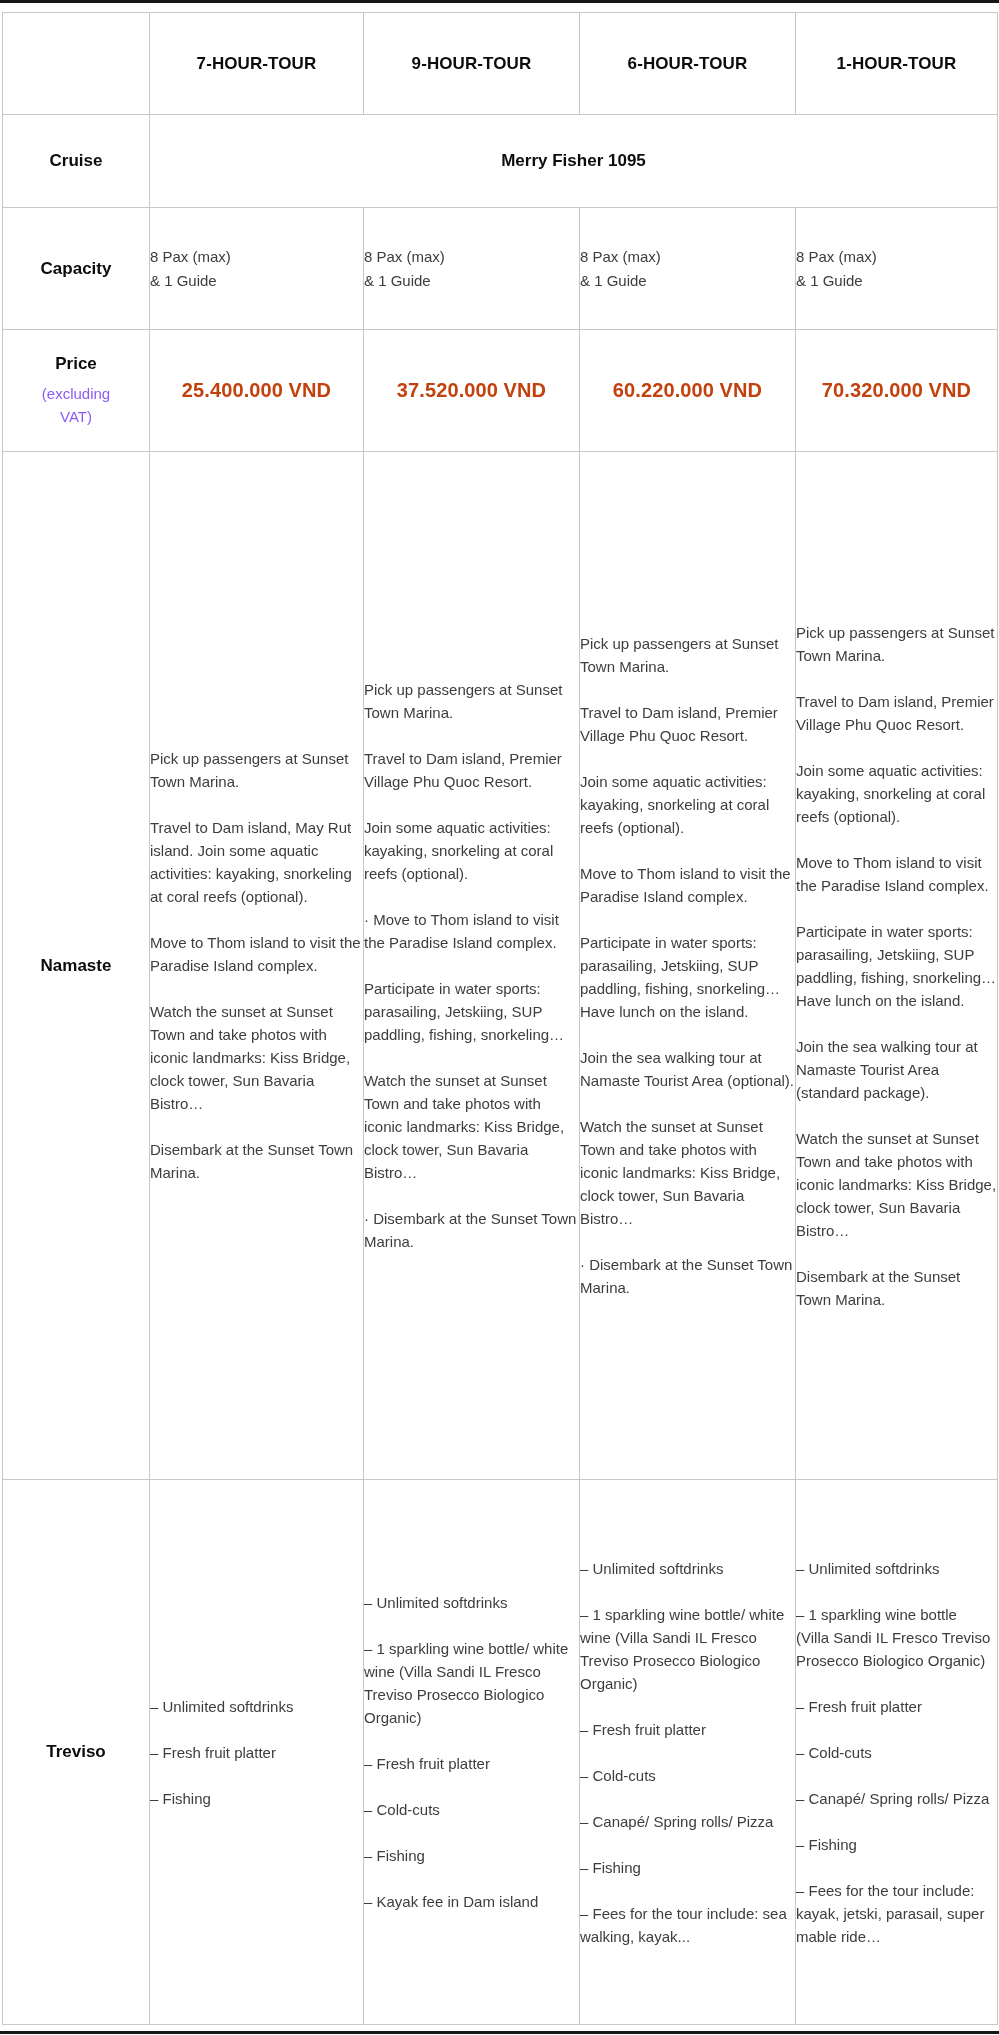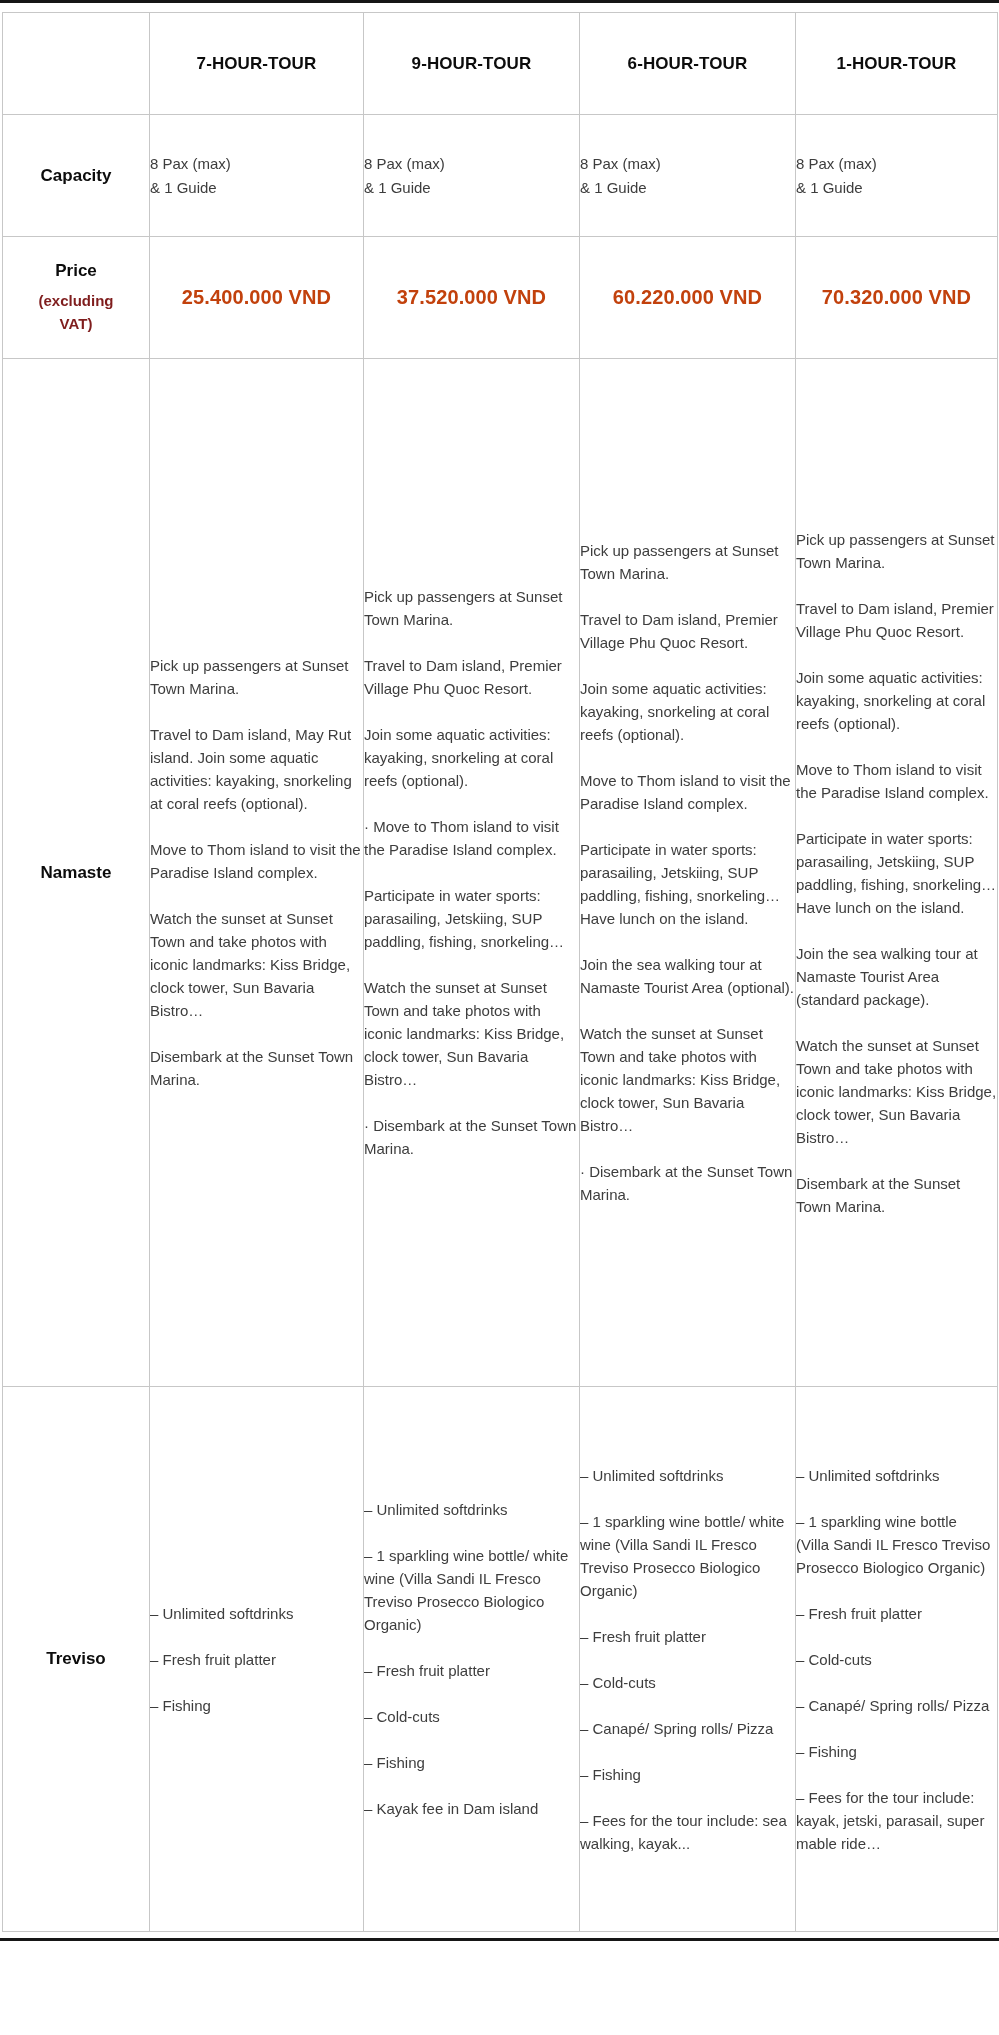--- a/index.html
+++ b/index.html
@@ -43,22 +43,22 @@
     letter-spacing:0.1px;
   }
   .row-label{
     font-weight:bold;
     color:#0c0c0c;
     font-size:17px;
     text-align:center;
     padding:0 6px;
   }
   .row-label .note{
-    font-weight:bold;
-    color:#7f1d1d;
+    font-weight:normal;
+    color:#8b5cf6;
     font-size:15px;
     line-height:23px;
     white-space:pre-line;
     margin-top:8px;
   }
   .cruise-val{
     font-weight:bold;
     color:#0c0c0c;
     font-size:17px;
     text-align:center;
@@ -100,20 +100,24 @@
 
     <tbody>
         <tr class="r-head">
       <td class="col-head"></td>
       <th class="col-head">7-HOUR-TOUR</th>
       <th class="col-head">9-HOUR-TOUR</th>
       <th class="col-head">6-HOUR-TOUR</th>
       <th class="col-head">1-HOUR-TOUR</th>
     </tr>
 
+    <tr class="r-cruise">
+      <th class="row-label">Cruise</th>
+      <td class="cruise-val" colspan="4">Merry Fisher 1095</td>
+    </tr>
 
     <tr class="r-capacity">
       <th class="row-label">Capacity</th>
       <td class="center-cell">8 Pax (max)
 &amp; 1 Guide</td>
       <td class="center-cell">8 Pax (max)
 &amp; 1 Guide</td>
       <td class="center-cell">8 Pax (max)
 &amp; 1 Guide</td>
       <td class="center-cell">8 Pax (max)

